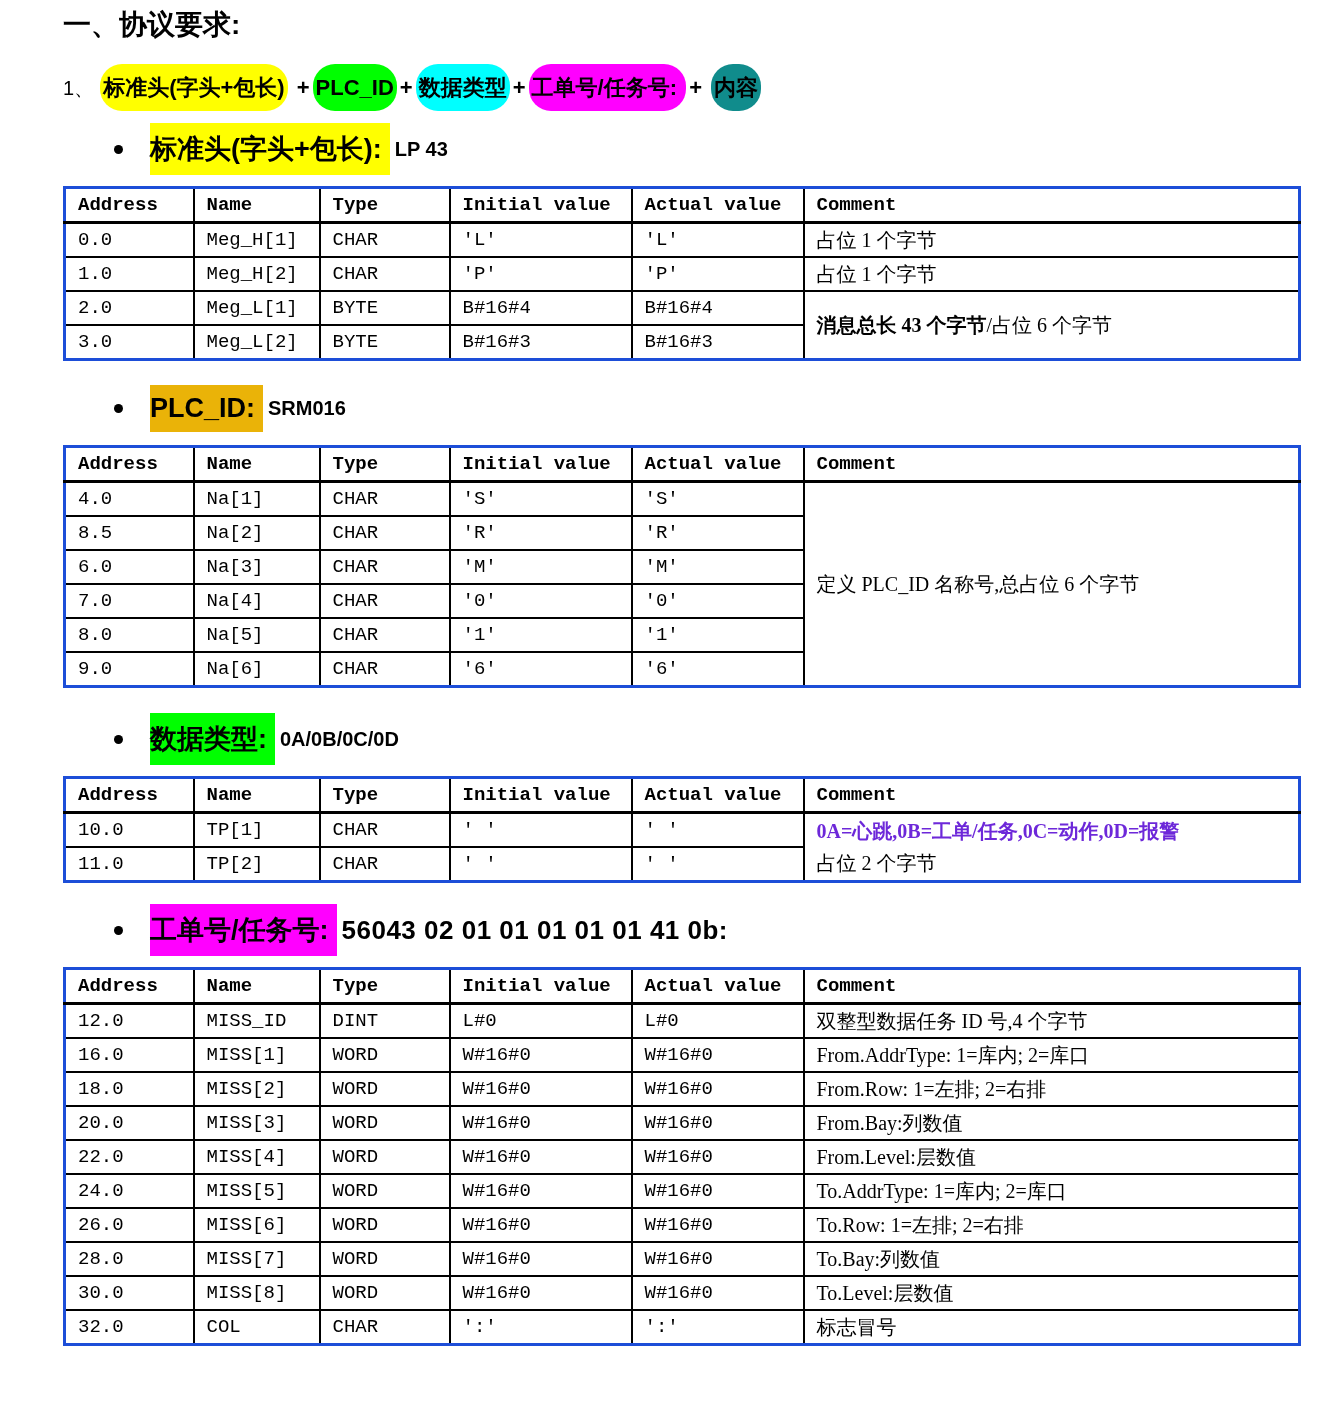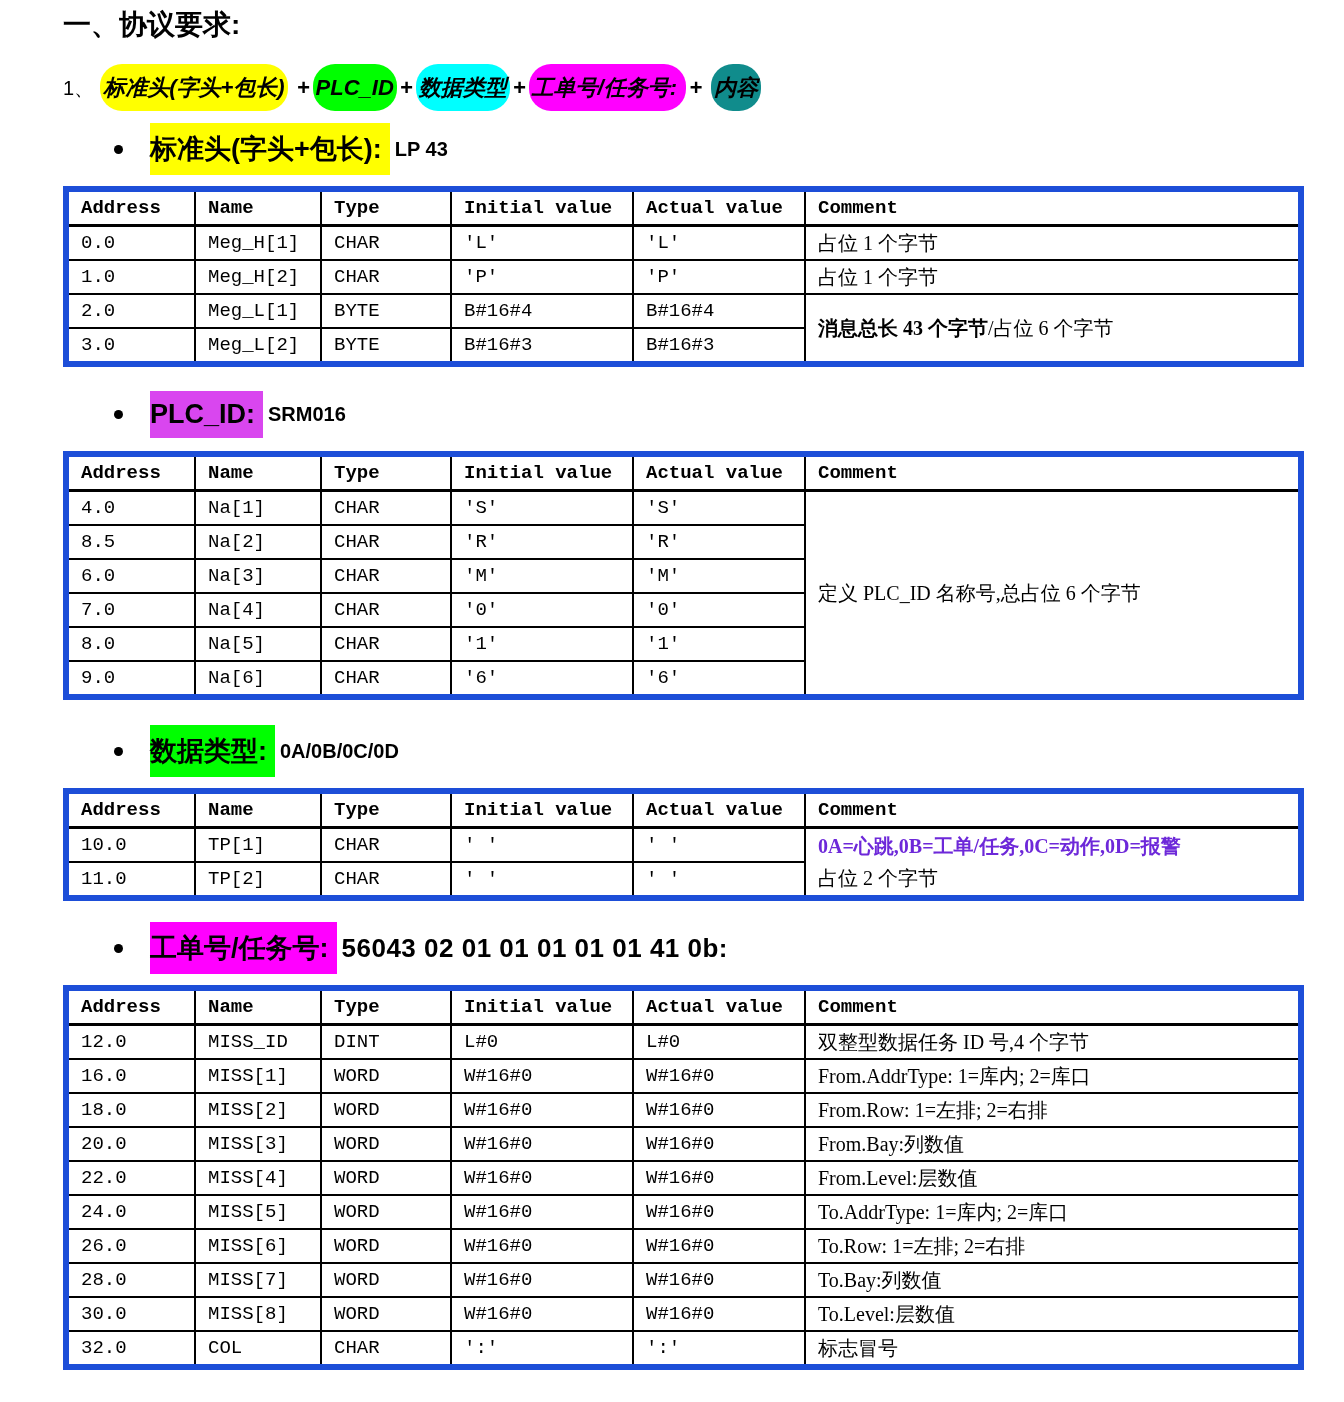--- a/index.html
+++ b/index.html
@@ -23,21 +23,20 @@
   
   .formula-line {
     margin: 20px 0 0 63px;
     line-height: 52px;
     white-space: nowrap;
   }
   .formula-prefix { font-size: 20px; margin-right: 6px; }
   .seg {
     font-size: 22px;
     font-weight: bold;
-    font-style: italic;
     padding: 11px 3px;
     border-radius: 22px;
   }
 
   
   .sec-head {
     display: flex;
     align-items: center;
     margin-left: 114px;
     height: 50px;
@@ -62,21 +61,21 @@
     white-space: nowrap;
   }
   .value-lg { font-size: 26px; letter-spacing: 0.5px; }
 
   
   table.proto {
     border-collapse: collapse;
     table-layout: fixed;
     width: 1235px;
     margin: 12px 0 0 63px;
-    border: 6px solid #1d4ed8;
+    border: 3px solid #1d4ed8;
   }
   table.proto th, table.proto td {
     border: 2px solid #000;
     height: 32px;
     padding: 0 4px 0 12px;
     text-align: left;
     vertical-align: middle;
     overflow: hidden;
   }
   table.proto th {
@@ -176,21 +175,21 @@
           <td class="mono">Meg_L[2]</td>
           <td class="mono">BYTE</td>
           <td class="mono">B#16#3</td>
           <td class="mono">B#16#3</td>
         </tr>
       </tbody>
     </table>
 
   <div class="sec-head mt-sec2">
     <span class="dot"></span>
-    <span class="sec-label" style="background-color: #d946ef;">PLC_ID:</span>
+    <span class="sec-label" style="background-color: #eab308;">PLC_ID:</span>
     <span class="sec-value">SRM016</span>
   </div>
 
   <table class="proto">
     <colgroup>
         <col style="width:129px">
         <col style="width:126px">
         <col style="width:130px">
         <col style="width:182px">
         <col style="width:172px">

